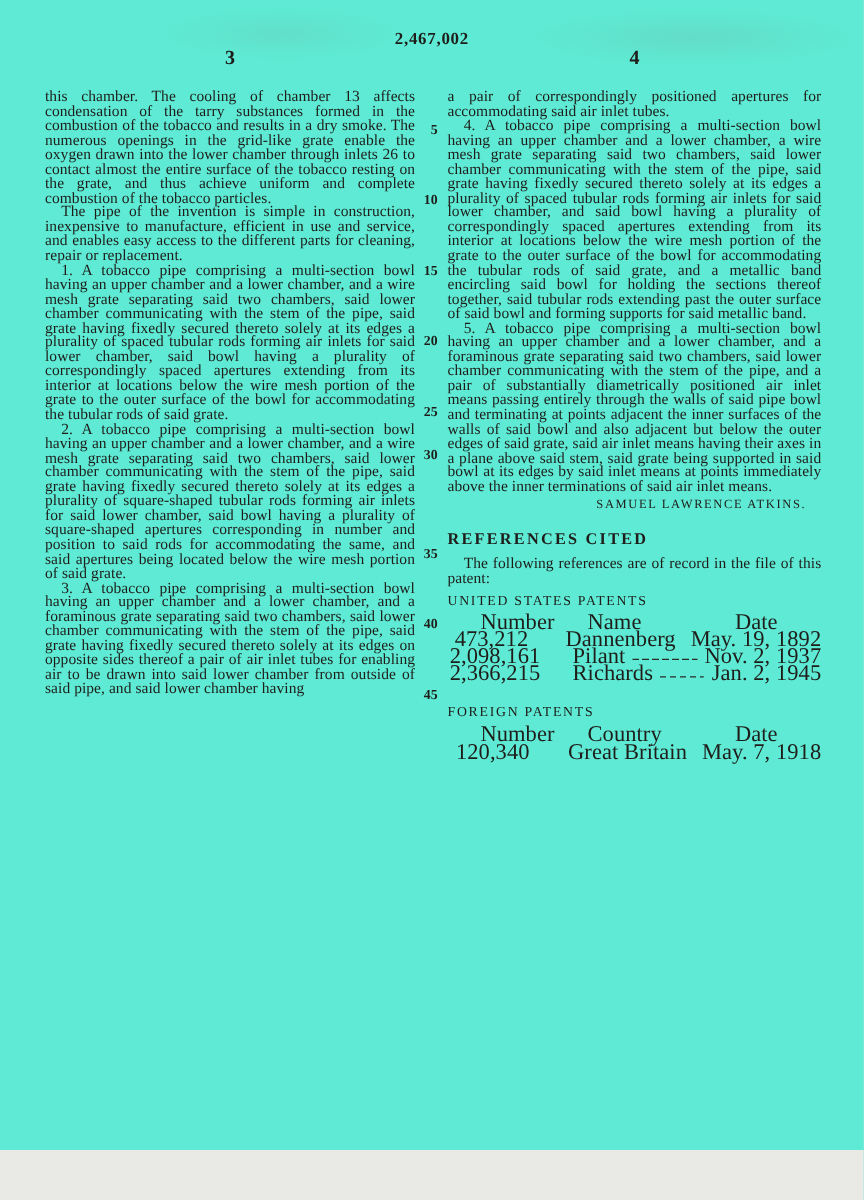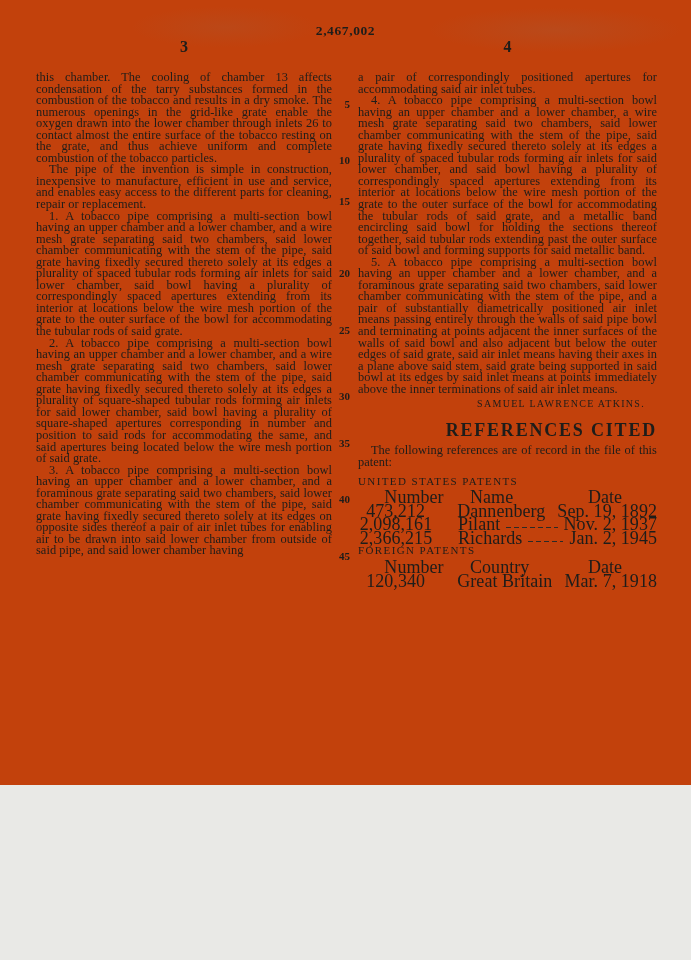--- a/index.html
+++ b/index.html
@@ -2,22 +2,22 @@
 <html><head>
 <meta charset="utf-8">
 <style>
   html,body{margin:0;padding:0;}
   body{
     width:691px;height:960px;
     background:#e9e9e6;
     font-family:"Liberation Serif","DejaVu Serif",serif;
   }
   .sheet{
-    position:relative;width:691px;height:785px;overflow:hidden;
-    background:#c2410c;
+    position:relative;width:691px;height:920px;overflow:hidden;
+    background:#5eead4;
     color:#1e1d1a;
   }
   .smudge{position:absolute;pointer-events:none;}
   .smudge.tl{top:6px;left:130px;width:190px;height:42px;
     background:radial-gradient(ellipse at center,rgba(130,130,122,0.10),rgba(0,0,0,0) 70%);}
   .smudge.tr{top:8px;left:430px;width:250px;height:44px;
     background:radial-gradient(ellipse at center,rgba(130,130,122,0.13),rgba(0,0,0,0) 72%);}
   .patent-number{
     position:absolute;top:23px;left:0;width:100%;
     text-align:center;font-size:13.5px;font-weight:bold;letter-spacing:0.6px;
@@ -36,21 +36,21 @@
   .para.no-indent{text-indent:0;}
   .gutter-num{
     position:absolute;left:326px;width:24px;text-align:right;
     font-size:11px;font-weight:bold;line-height:11px;
   }
   .signature{
     text-align:right;padding-right:12px;margin-top:3px;
     letter-spacing:1.3px;font-size:10px;
   }
   .ref-heading{
-    text-align:right;font-weight:bold;font-size:18px;
+    text-align:left;font-weight:bold;font-size:13px;
     letter-spacing:1.8px;margin:15px 0 9px 0;text-indent:0;
   }
   .ref-intro{margin:0 0 7px 0;text-indent:13px;}
   .ref-subheading{
     text-align:left;font-size:11px;letter-spacing:1.4px;
     margin:5px 0 4px 0;text-indent:0;
   }
   .ref-table{font-size:18px;text-align:left;}
   .ref-cols{display:flex;line-height:13px;margin-bottom:1px;}
   .ref-cols .h-num{width:112px;text-align:center;}
@@ -58,41 +58,41 @@
   .ref-cols .h-date{width:104px;text-align:center;}
   .ref-row{display:flex;line-height:13.4px;}
   .ref-row .num{width:76px;text-align:center;white-space:nowrap;}
   .ref-row .name{margin-left:24px;white-space:nowrap;}
   .ref-row .leader{
     flex:1;margin:0 6px;
     background:repeating-linear-gradient(90deg,#2b2a27 0 5px,rgba(0,0,0,0) 5px 8px);
     background-size:100% 1.3px;background-repeat:no-repeat;background-position:0 72%;
   }
   .ref-row .date{text-align:right;white-space:nowrap;}
-  .fp{margin-top:0;}
+  .fp{margin-top:20px;}
 </style>
 </head>
 <body>
 
 <div class="sheet">
 
   <div class="smudge tl"></div>
   <div class="smudge tr"></div>
 
   <div class="patent-number">2,467,002</div>
 
   <div class="colnum left">3</div>
   <div class="colnum right">4</div>
 
   <span class="gutter-num" style="top:99px">5</span>
   <span class="gutter-num" style="top:155px">10</span>
-  <span class="gutter-num" style="top:196px">15</span>
+  <span class="gutter-num" style="top:212px">15</span>
   <span class="gutter-num" style="top:268px">20</span>
   <span class="gutter-num" style="top:325px">25</span>
-  <span class="gutter-num" style="top:391px">30</span>
+  <span class="gutter-num" style="top:359px">30</span>
   <span class="gutter-num" style="top:438px">35</span>
   <span class="gutter-num" style="top:494px">40</span>
   <span class="gutter-num" style="top:551px">45</span>
 
   <div class="col left">
     <p class="para no-indent">this chamber.  The cooling of chamber 13 affects condensation of the tarry substances formed in the combustion of the tobacco and results in a dry smoke.  The numerous openings in the grid-like grate enable the oxygen drawn into the lower chamber through inlets 26 to contact almost the entire surface of the tobacco resting on the grate, and thus achieve uniform and complete combustion of the tobacco particles.</p>
     <p class="para">The pipe of the invention is simple in construction, inexpensive to manufacture, efficient in use and service, and enables easy access to the different parts for cleaning, repair or replacement.</p>
     <p class="para">1. A tobacco pipe comprising a multi-section bowl having an upper chamber and a lower chamber, and a wire mesh grate separating said two chambers, said lower chamber communicating with the stem of the pipe, said grate having fixedly secured thereto solely at its edges a plurality of spaced tubular rods forming air inlets for said lower chamber, said bowl having a plurality of correspondingly spaced apertures extending from its interior at locations below the wire mesh portion of the grate to the outer surface of the bowl for accommodating the tubular rods of said grate.</p>
     <p class="para">2. A tobacco pipe comprising a multi-section bowl having an upper chamber and a lower chamber, and a wire mesh grate separating said two chambers, said lower chamber communicating with the stem of the pipe, said grate having fixedly secured thereto solely at its edges a plurality of square-shaped tubular rods forming air inlets for said lower chamber, said bowl having a plurality of square-shaped apertures corresponding in number and position to said rods for accommodating the same, and said apertures being located below the wire mesh portion of said grate.</p>
     <p class="para">3. A tobacco pipe comprising a multi-section bowl having an upper chamber and a lower chamber, and a foraminous grate separating said two chambers, said lower chamber communicating with the stem of the pipe, said grate having fixedly secured thereto solely at its edges on opposite sides thereof a pair of air inlet tubes for enabling air to be drawn into said lower chamber from outside of said pipe, and said lower chamber having</p>
@@ -114,21 +114,21 @@
     <div class="ref-table">
       <div class="ref-cols">
         <span class="h-num">Number</span>
         <span class="h-name">Name</span>
         <span class="h-date">Date</span>
       </div>
       <div class="ref-row">
         <span class="num">473,212</span>
         <span class="name">Dannenberg</span>
         <span class="leader"></span>
-        <span class="date">Sep. 19, 1892</span>
+        <span class="date">May. 19, 1892</span>
       </div>
       <div class="ref-row">
         <span class="num">2,098,161</span>
         <span class="name">Pilant</span>
         <span class="leader"></span>
         <span class="date">Nov. 2, 1937</span>
       </div>
       <div class="ref-row">
         <span class="num">2,366,215</span>
         <span class="name">Richards</span>
@@ -142,18 +142,18 @@
     <div class="ref-table">
       <div class="ref-cols">
         <span class="h-num">Number</span>
         <span class="h-name">Country</span>
         <span class="h-date">Date</span>
       </div>
       <div class="ref-row">
         <span class="num">120,340</span>
         <span class="name">Great Britain</span>
         <span class="leader"></span>
-        <span class="date">Mar. 7, 1918</span>
+        <span class="date">May. 7, 1918</span>
       </div>
     </div>
   </div>
 
 </div>
 
 </body></html>

